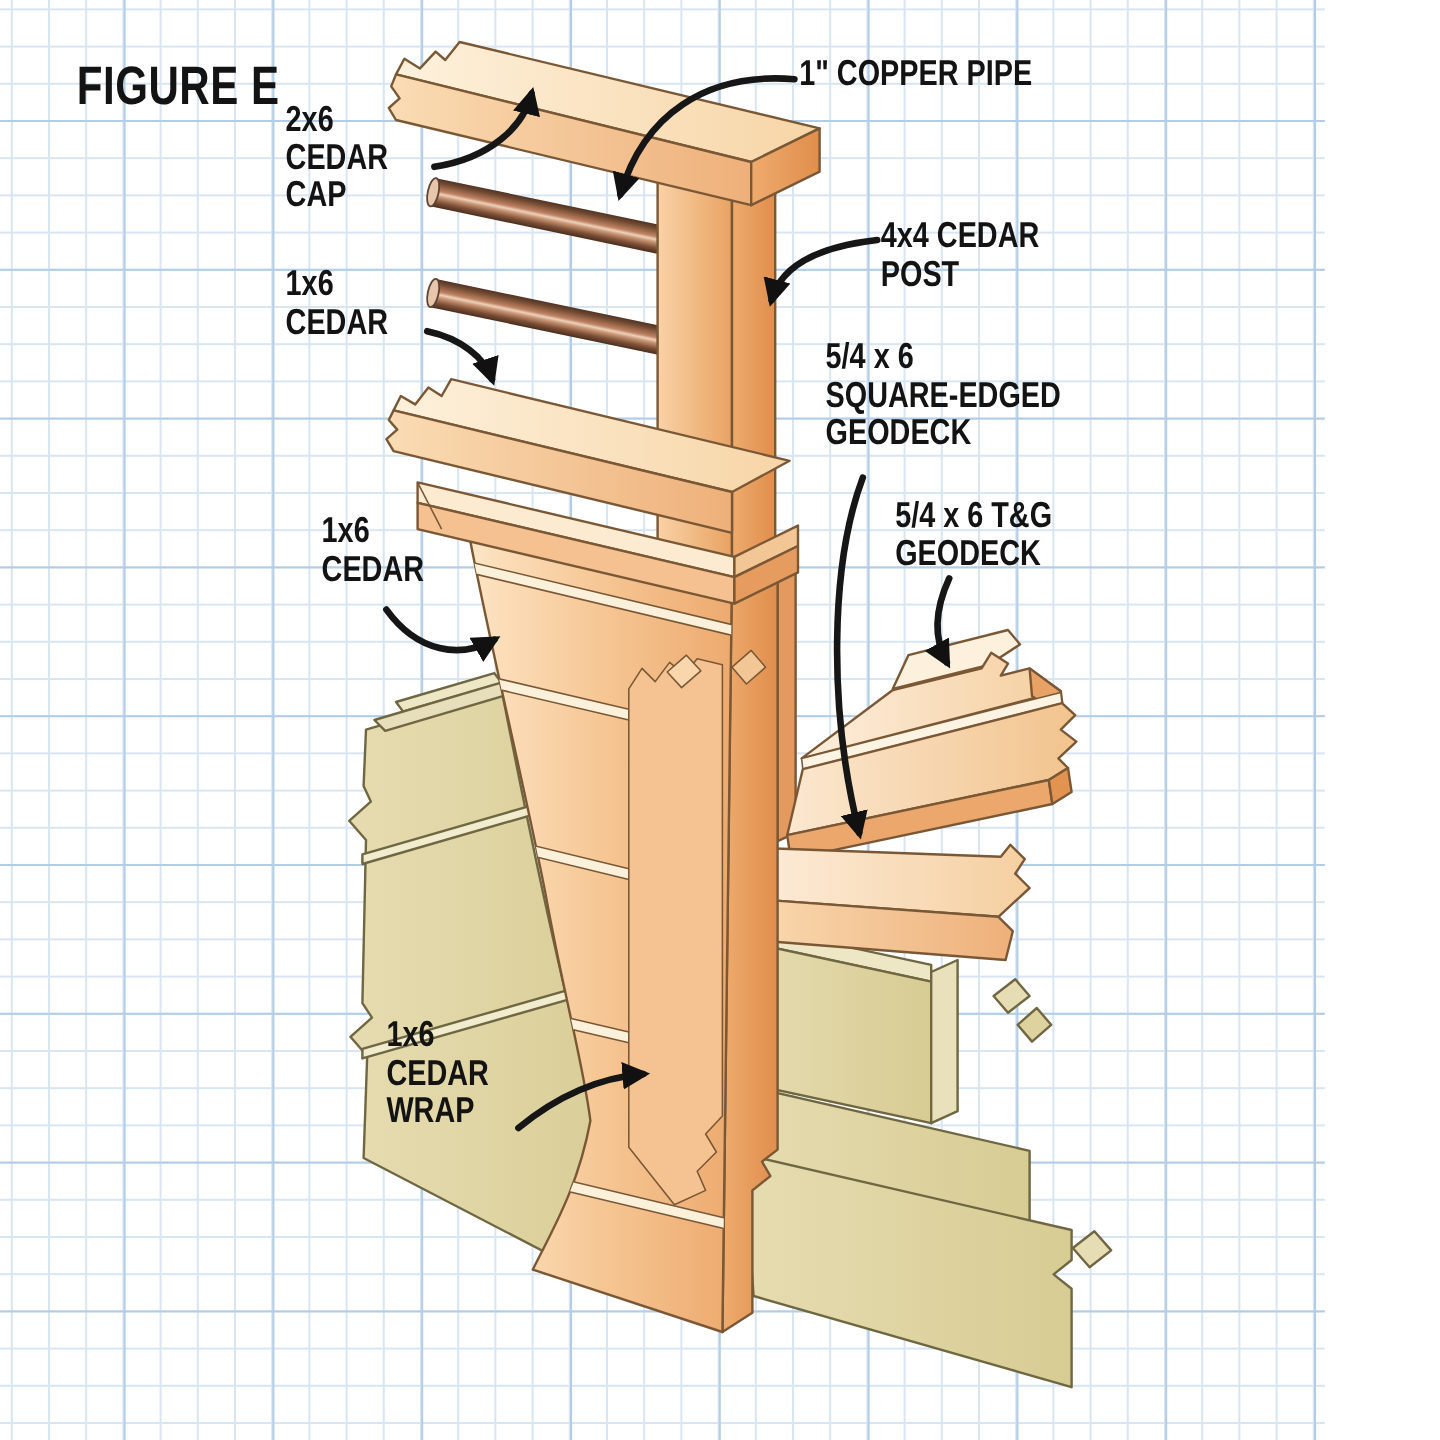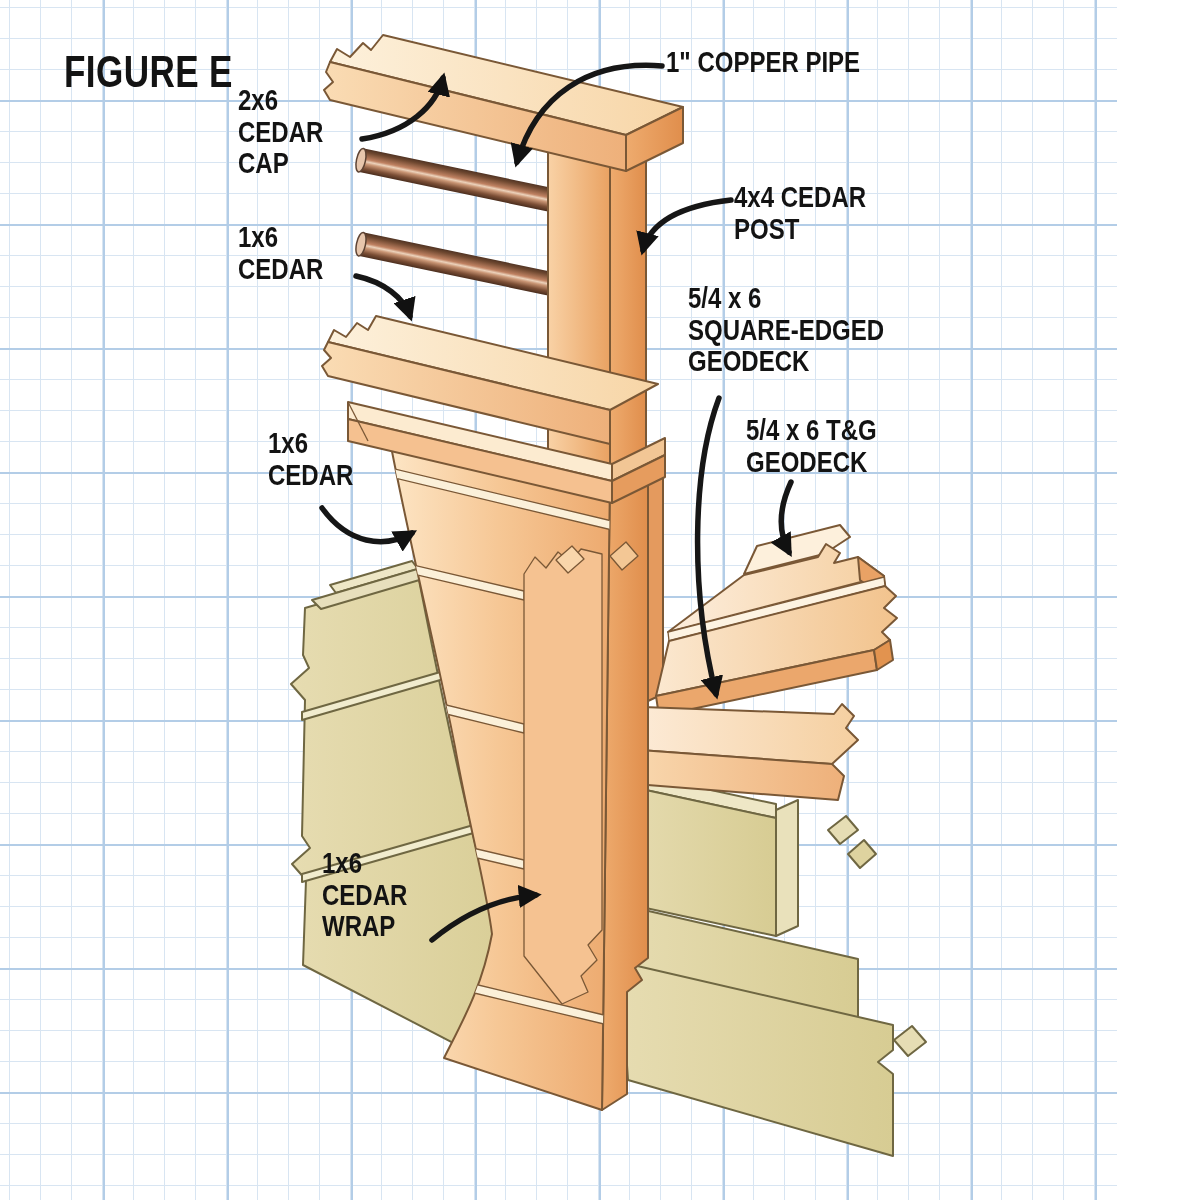--- a/index.html
+++ b/index.html
@@ -10,21 +10,20 @@
   body{width:1200px;height:1200px;overflow:hidden;font-family:"Liberation Sans","DejaVu Sans",sans-serif;}
   .stage{
     position:relative;width:1104px;height:1200px;background-color:var(--background);
     background-image:
       linear-gradient(to right, var(--grid-major) 2px, transparent 2px),
       linear-gradient(to bottom, var(--grid-major) 2px, transparent 2px),
       linear-gradient(to right, var(--grid-minor) 1.5px, transparent 1.5px),
       linear-gradient(to bottom, var(--grid-minor) 1.5px, transparent 1.5px);
     background-size:124px 124px,124px 124px,31px 31px,31px 31px;
     background-position:103px 0,0 100px,9px 0,0 7px;
-    padding-left:13px;
   }
   svg.diagram{position:absolute;left:0;top:0;}
   .wd{stroke:var(--wood-outline);stroke-width:2;stroke-linejoin:round;}
   .wdthin{stroke:var(--wood-outline);stroke-width:1.3;stroke-linejoin:round;}
   .kh{stroke:var(--khaki-outline);stroke-width:2;stroke-linejoin:round;}
   .arrow{stroke:#161616;stroke-width:5.5;fill:none;stroke-linecap:round;}
   .lbl{
     position:absolute;color:var(--label-color);font-weight:700;font-size:30px;
     line-height:1.05;white-space:pre-line;letter-spacing:0px;
     transform:scaleX(0.8);transform-origin:left top;z-index:5;

